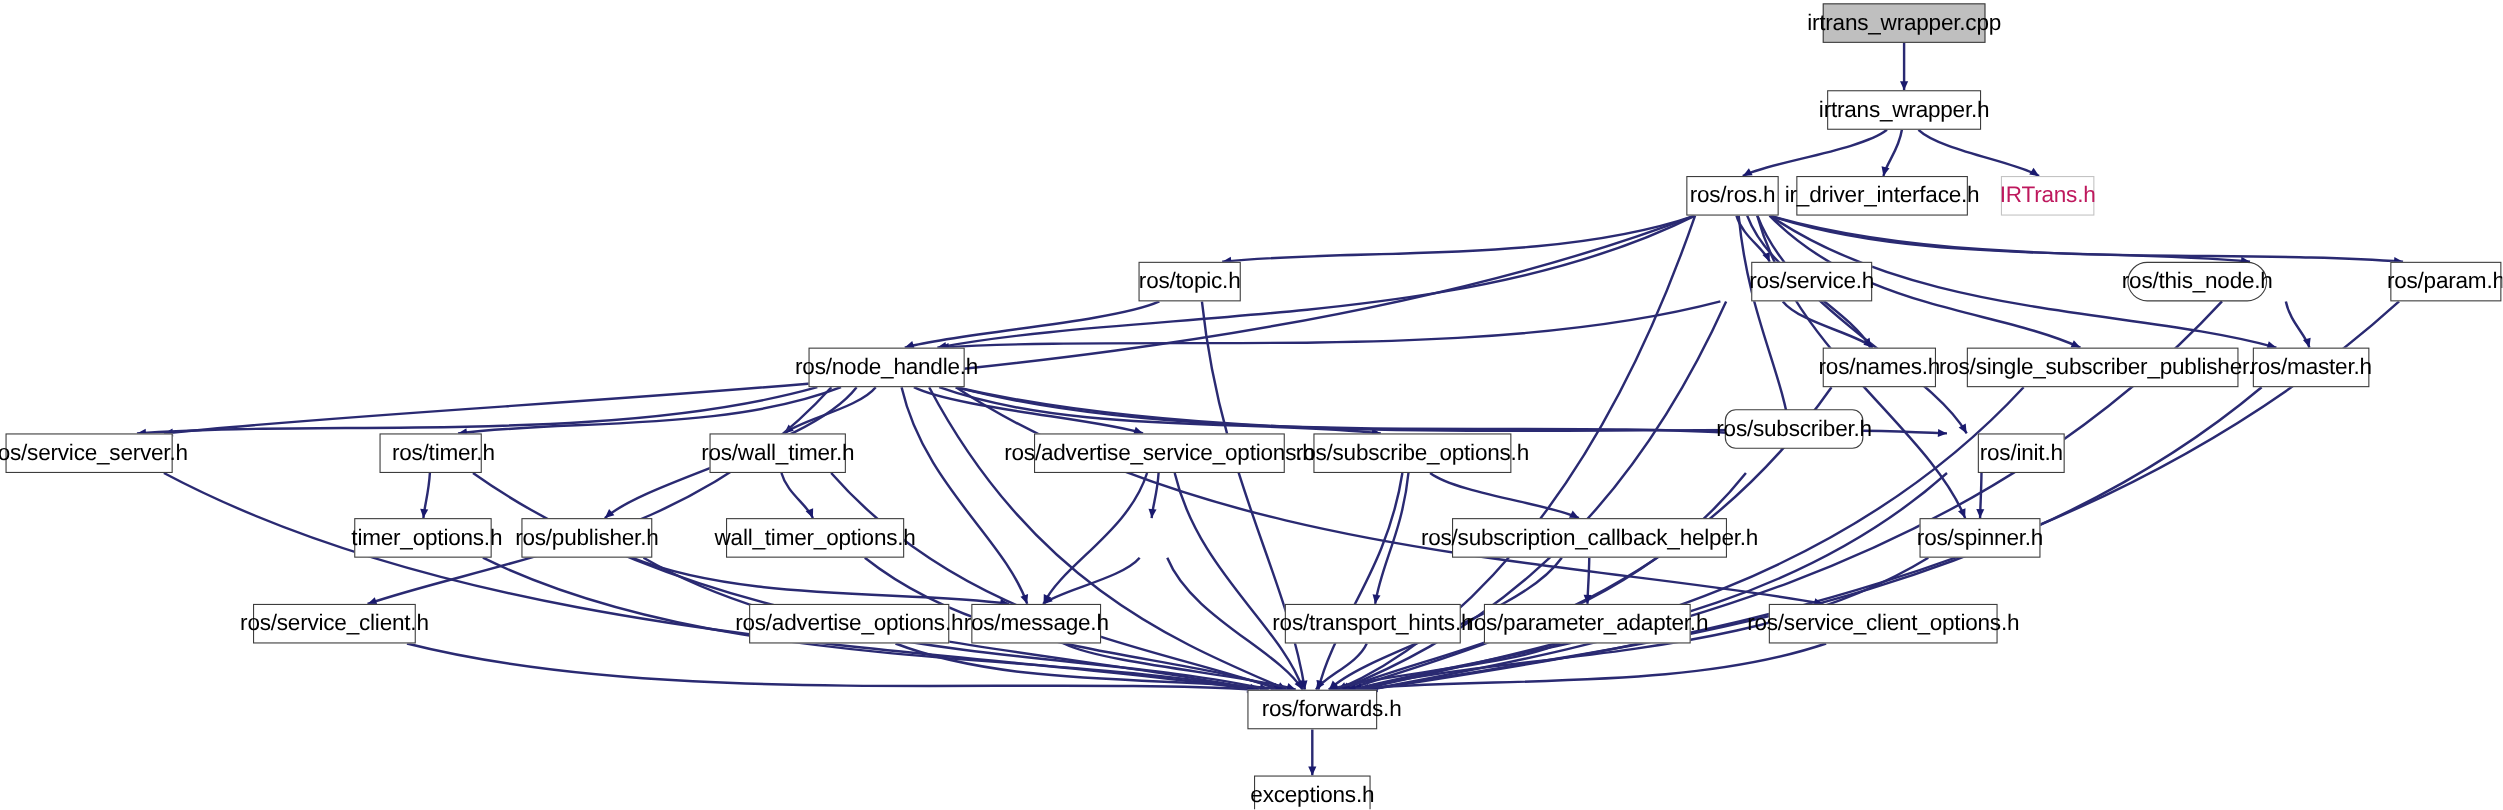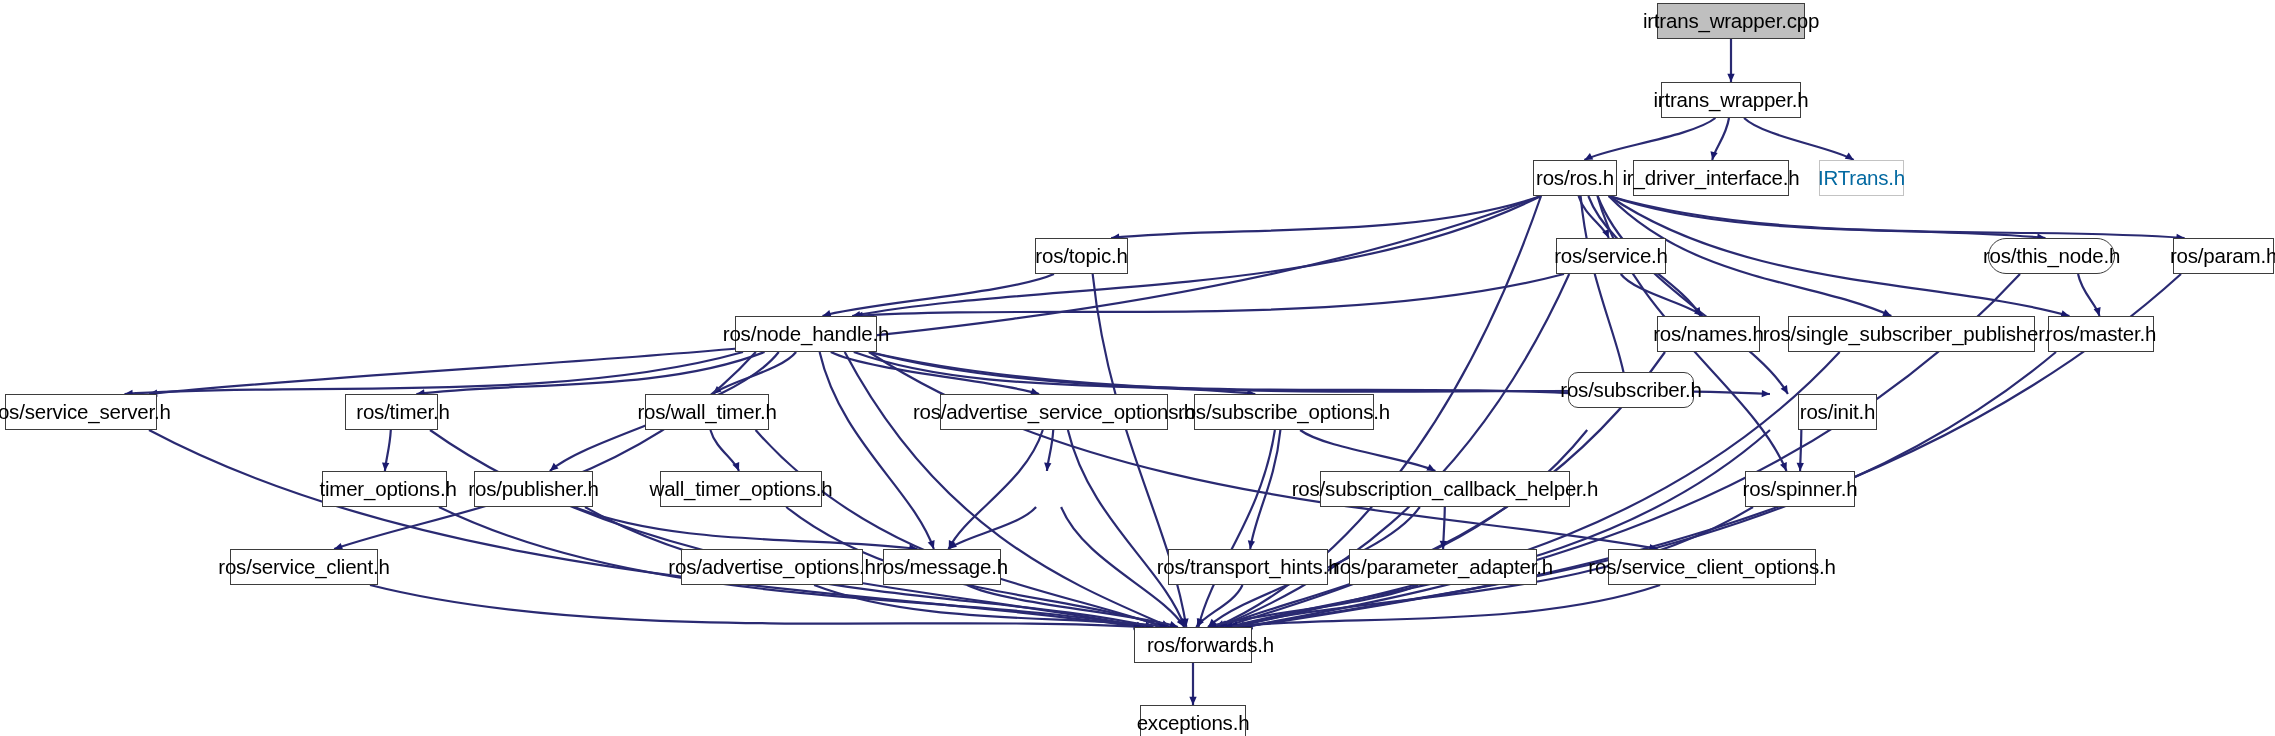--- a/index.html
+++ b/index.html
@@ -53,21 +53,21 @@
     letter-spacing: -0.2px;
     padding: 0 9px;
     height: 36px;
   }
   .gnode.root {
     background: #bfbfbf;
     border-color: #3d3d3d;
   }
   .gnode.faded {
     border-color: #c3c3c3;
-    color: #0369a1;
+    color: #be185d;
     text-align: right;
   }
 </style>
 </head>
 <body>
 
 <div id="graph-root">
   <svg id="edge-layer" viewBox="0 0 2275 736" preserveAspectRatio="none" xmlns="http://www.w3.org/2000/svg">
       <path d="M1731,39 C1731,58.35 1731,69.1 1731,82" class="edge-path"></path>
       <polygon points="1731.0,82.0 1727.3,73.8 1734.7,73.8" class="edge-head"></polygon>
@@ -210,22 +210,22 @@
       <path d="M1193,663 C1193,681.9 1193,692.4 1193,705" class="edge-path"></path>
       <polygon points="1193.0,705.0 1189.3,696.8 1196.7,696.8" class="edge-head"></polygon>
     </svg>
   <div id="node-layer">
       <div class="gnode root" style="left: 1657px; top: 3px; width: 148px;">irtrans_wrapper.cpp</div>
       <div class="gnode" style="left: 1661px; top: 82px; width: 140px;">irtrans_wrapper.h</div>
       <div class="gnode" style="left: 1533px; top: 160px; width: 84px;">ros/ros.h</div>
       <div class="gnode" style="left: 1633px; top: 160px; width: 156px;">ir_driver_interface.h</div>
       <div class="gnode faded" style="left: 1819px; top: 160px; width: 85px;">IRTrans.h</div>
       <div class="gnode" style="left: 1035px; top: 238px; width: 93px;">ros/topic.h</div>
-      <div class="gnode" style="left: 1556px; top: 238px; width: 110px;">ros/service.h</div>
-      <div class="gnode" style="left: 1988px; top: 238px; width: 127px; border-radius: 18px;">ros/this_node.h</div>
+      <div class="gnode" style="left: 1592px; top: 238px; width: 110px;">ros/service.h</div>
+      <div class="gnode" style="left: 1934px; top: 238px; width: 127px; border-radius: 18px;">ros/this_node.h</div>
       <div class="gnode" style="left: 2173px; top: 238px; width: 101px;">ros/param.h</div>
       <div class="gnode" style="left: 735px; top: 316px; width: 142px;">ros/node_handle.h</div>
       <div class="gnode" style="left: 1657px; top: 316px; width: 103px;">ros/names.h</div>
       <div class="gnode" style="left: 1788px; top: 316px; width: 247px;">ros/single_subscriber_publisher.h</div>
       <div class="gnode" style="left: 2048px; top: 316px; width: 106px;">ros/master.h</div>
       <div class="gnode" style="left: 5px; top: 394px; width: 152px;">ros/service_server.h</div>
       <div class="gnode" style="left: 345px; top: 394px; width: 93px; padding-left: 32px;">ros/timer.h</div>
       <div class="gnode" style="left: 645px; top: 394px; width: 124px;">ros/wall_timer.h</div>
       <div class="gnode" style="left: 940px; top: 394px; width: 228px;">ros/advertise_service_options.h</div>
       <div class="gnode" style="left: 1194px; top: 394px; width: 180px;">ros/subscribe_options.h</div>

